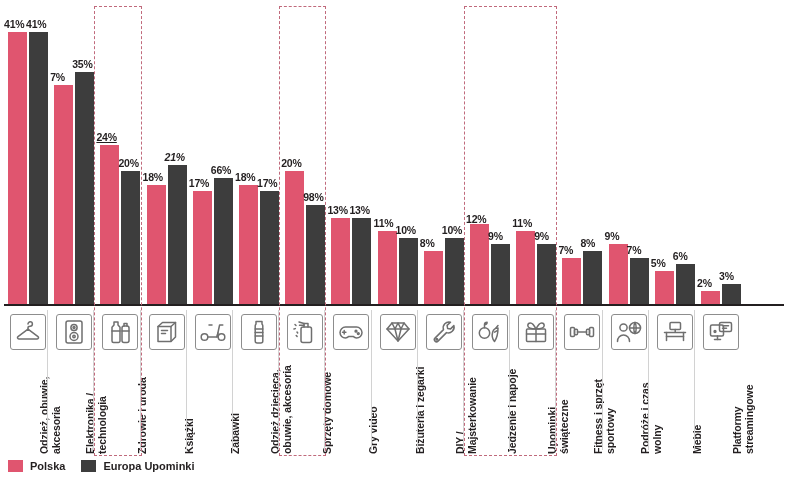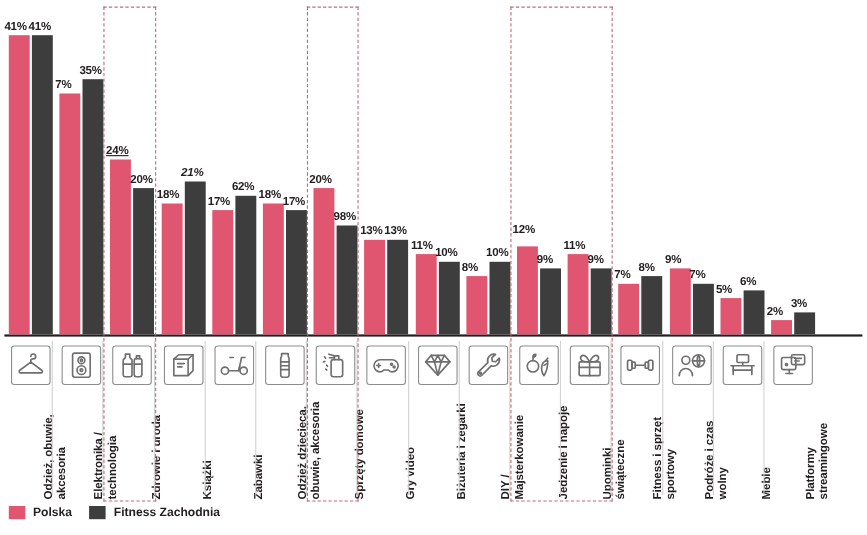--- a/index.html
+++ b/index.html
@@ -112,21 +112,21 @@
         <div class="col" style="left: 144.6px; width: 42.2px;">
           <div class="bar polska" style="height: 119.34px; bottom: 2px;"></div>
           <div class="vlabel polska" style="bottom: 123.34px;">18%</div>
           <div class="bar europa" style="height: 139.23px; bottom: 2px;"></div>
           <div class="vlabel europa" style="bottom: 143.23px; font-style: italic;">21%</div>
         </div>
         <div class="col" style="left: 190.8px; width: 42.2px;">
           <div class="bar polska" style="height: 112.71px; bottom: 2px;"></div>
           <div class="vlabel polska" style="bottom: 116.71px;">17%</div>
           <div class="bar europa" style="height: 125.97px; bottom: 2px;"></div>
-          <div class="vlabel europa" style="bottom: 129.97px;">62%</div>
+          <div class="vlabel europa" style="bottom: 129.97px;">66%</div>
         </div>
         <div class="col" style="left: 237px; width: 42.2px;">
           <div class="bar polska" style="height: 119.34px; bottom: 2px;"></div>
           <div class="vlabel polska" style="bottom: 123.34px;">18%</div>
           <div class="bar europa" style="height: 112.71px; bottom: 2px;"></div>
           <div class="vlabel europa" style="bottom: 116.71px;">17%</div>
         </div>
         <div class="col" style="left: 283.2px; width: 42.2px;">
           <div class="bar polska" style="height: 132.6px; bottom: 2px;"></div>
           <div class="vlabel polska" style="bottom: 136.6px;">20%</div>
@@ -146,21 +146,21 @@
           <div class="vlabel europa" style="bottom: 70.3px;">10%</div>
         </div>
         <div class="col" style="left: 421.8px; width: 42.2px;">
           <div class="bar polska" style="height: 53.04px; bottom: 2px;"></div>
           <div class="vlabel polska" style="bottom: 57.04px;">8%</div>
           <div class="bar europa" style="height: 66.3px; bottom: 2px;"></div>
           <div class="vlabel europa" style="bottom: 70.3px;">10%</div>
         </div>
         <div class="col" style="left: 468px; width: 42.2px;">
           <div class="bar polska" style="height: 79.56px; bottom: 2px;"></div>
-          <div class="vlabel polska" style="bottom: 91px;">12%</div>
+          <div class="vlabel polska" style="bottom: 81px;">12%</div>
           <div class="bar europa" style="height: 59.67px; bottom: 2px;"></div>
           <div class="vlabel europa" style="bottom: 63.67px;">9%</div>
         </div>
         <div class="col" style="left: 514.2px; width: 42.2px;">
           <div class="bar polska" style="height: 72.93px; bottom: 2px;"></div>
           <div class="vlabel polska" style="bottom: 76.93px;">11%</div>
           <div class="bar europa" style="height: 59.67px; bottom: 2px;"></div>
           <div class="vlabel europa" style="bottom: 63.67px;">9%</div>
         </div>
         <div class="col" style="left: 560.4px; width: 42.2px;">
@@ -402,17 +402,17 @@
       <div class="hibox" style="left: 464px; top: 6px; width: 93.4px; height: 450px;"></div>
     </div>
 
   <div class="legend" id="legend">
       <div class="item">
         <span class="sw polska"></span>
         <span class="txt">Polska</span>
       </div>
       <div class="item">
         <span class="sw europa"></span>
-        <span class="txt">Fitness Zachodnia</span>
+        <span class="txt">Europa Upominki</span>
       </div>
     </div>
 
 </div>
 
 </body></html>

